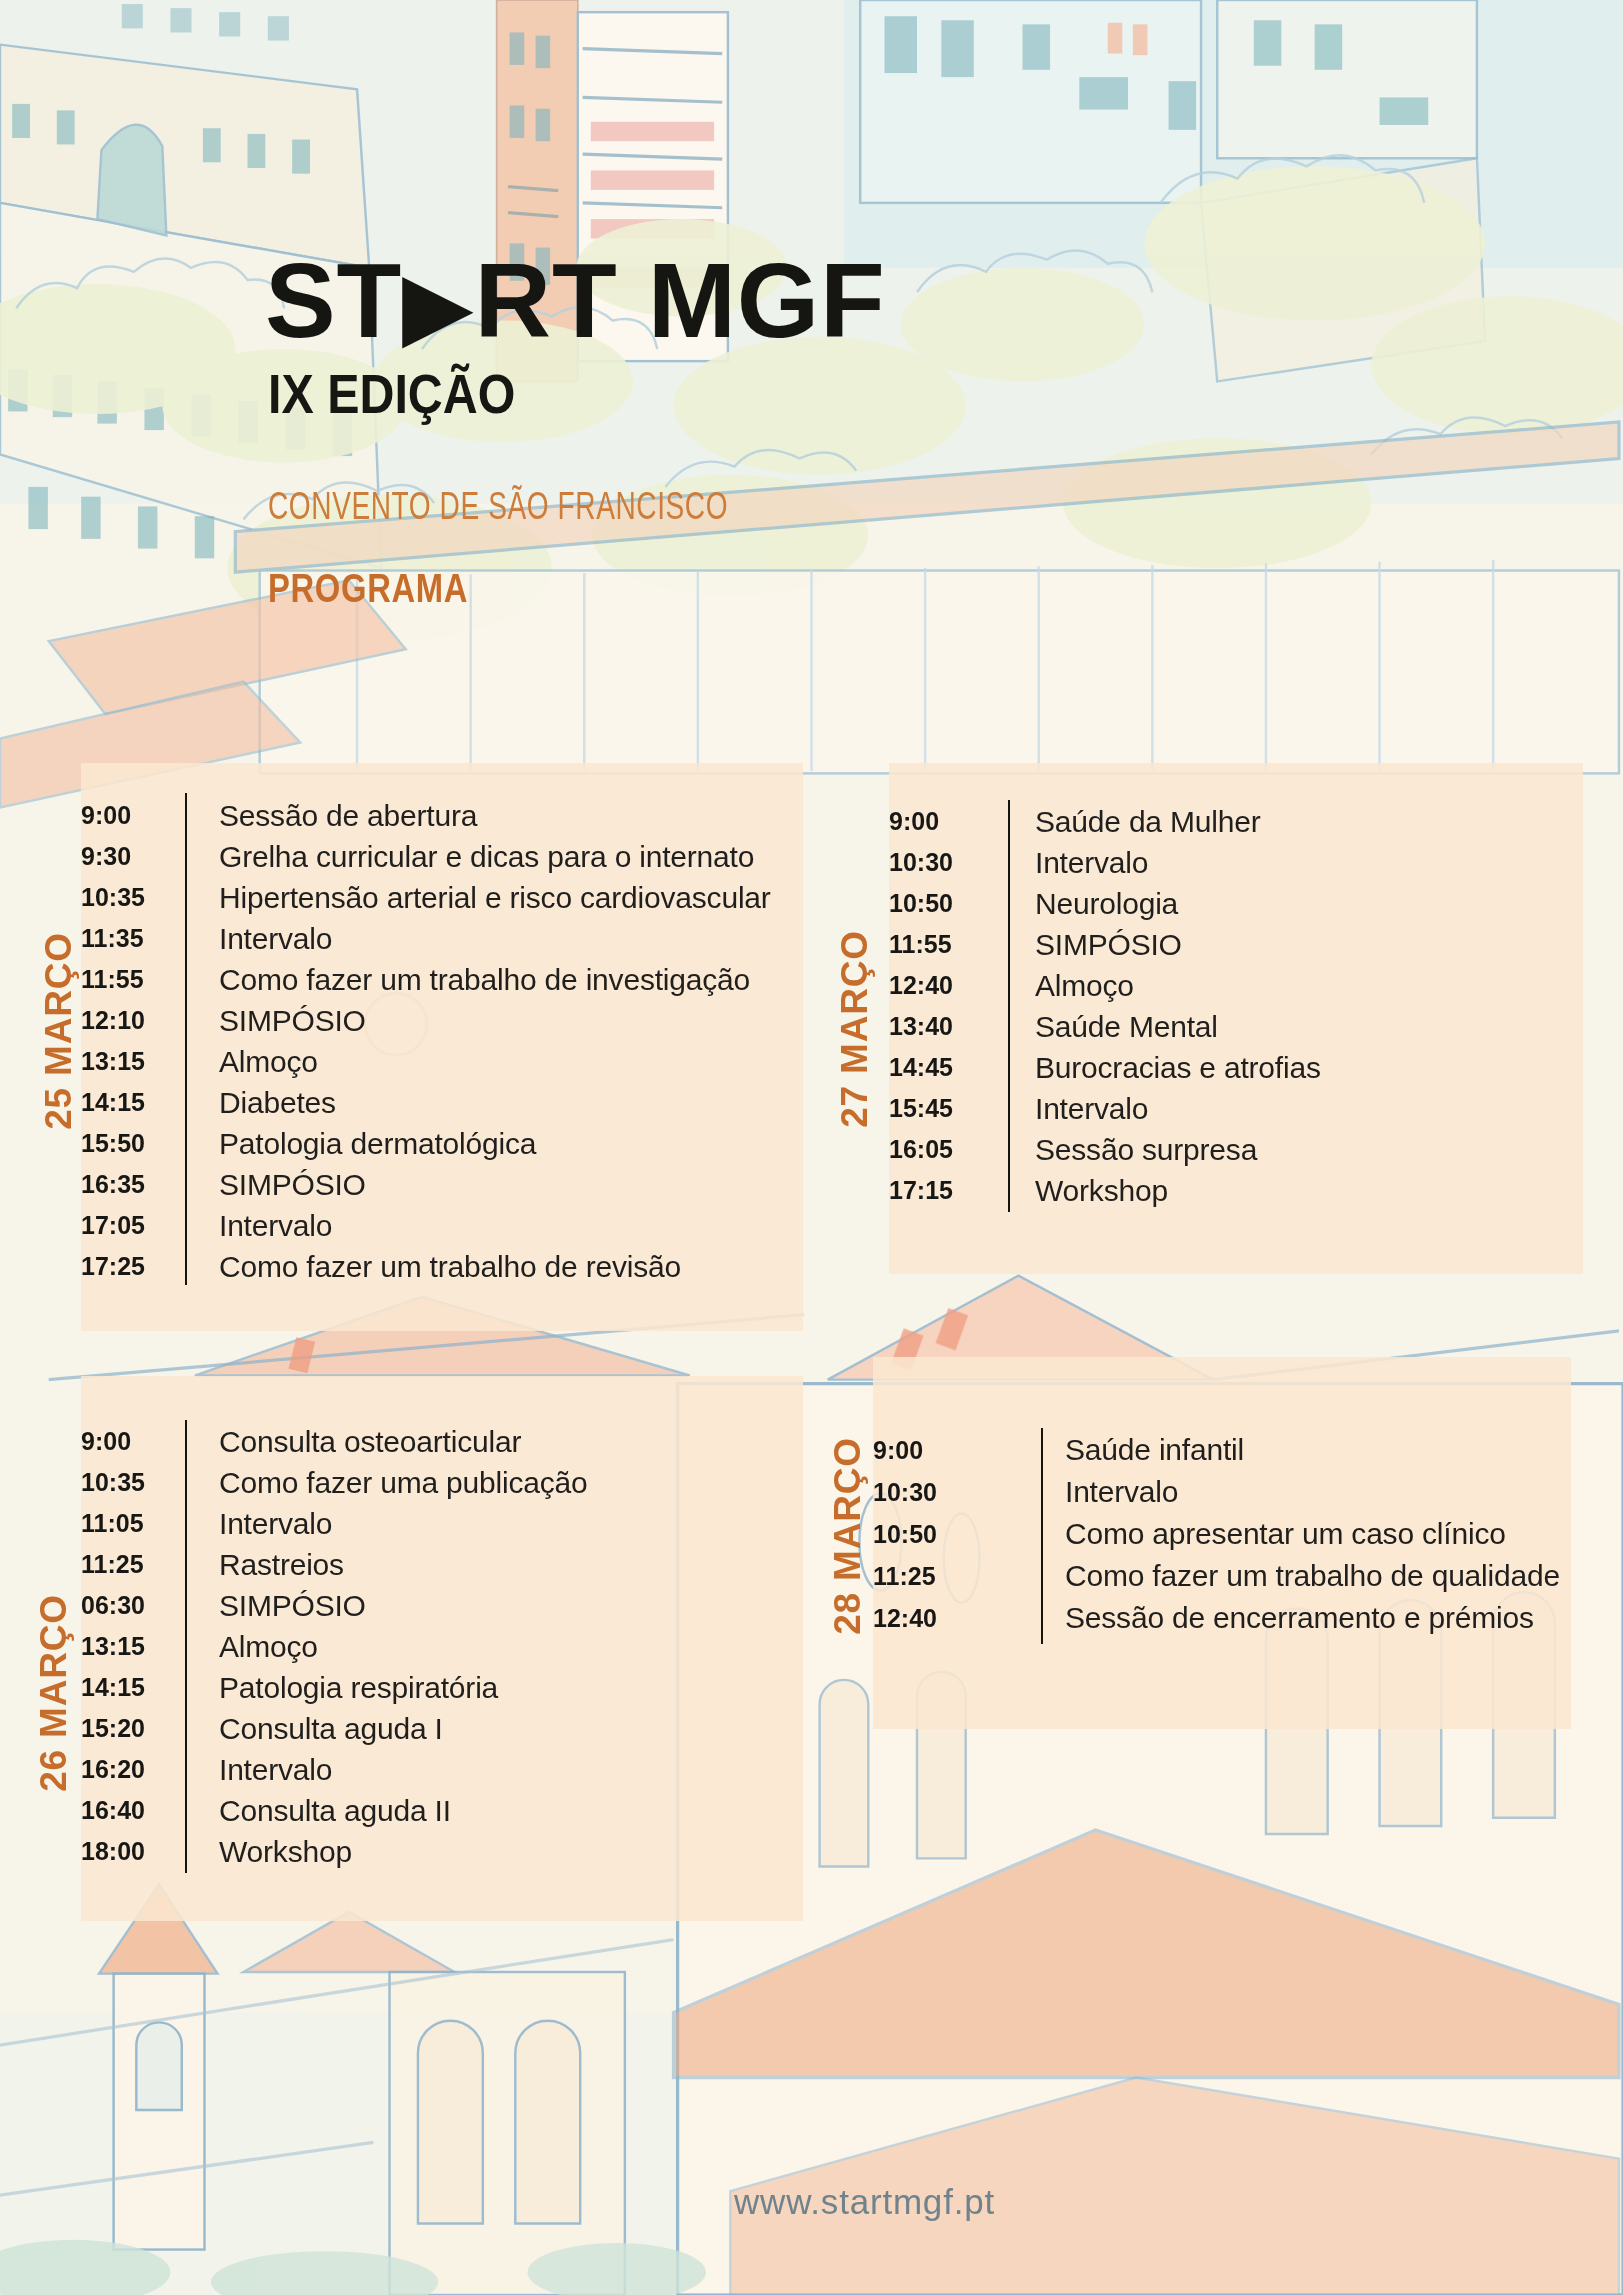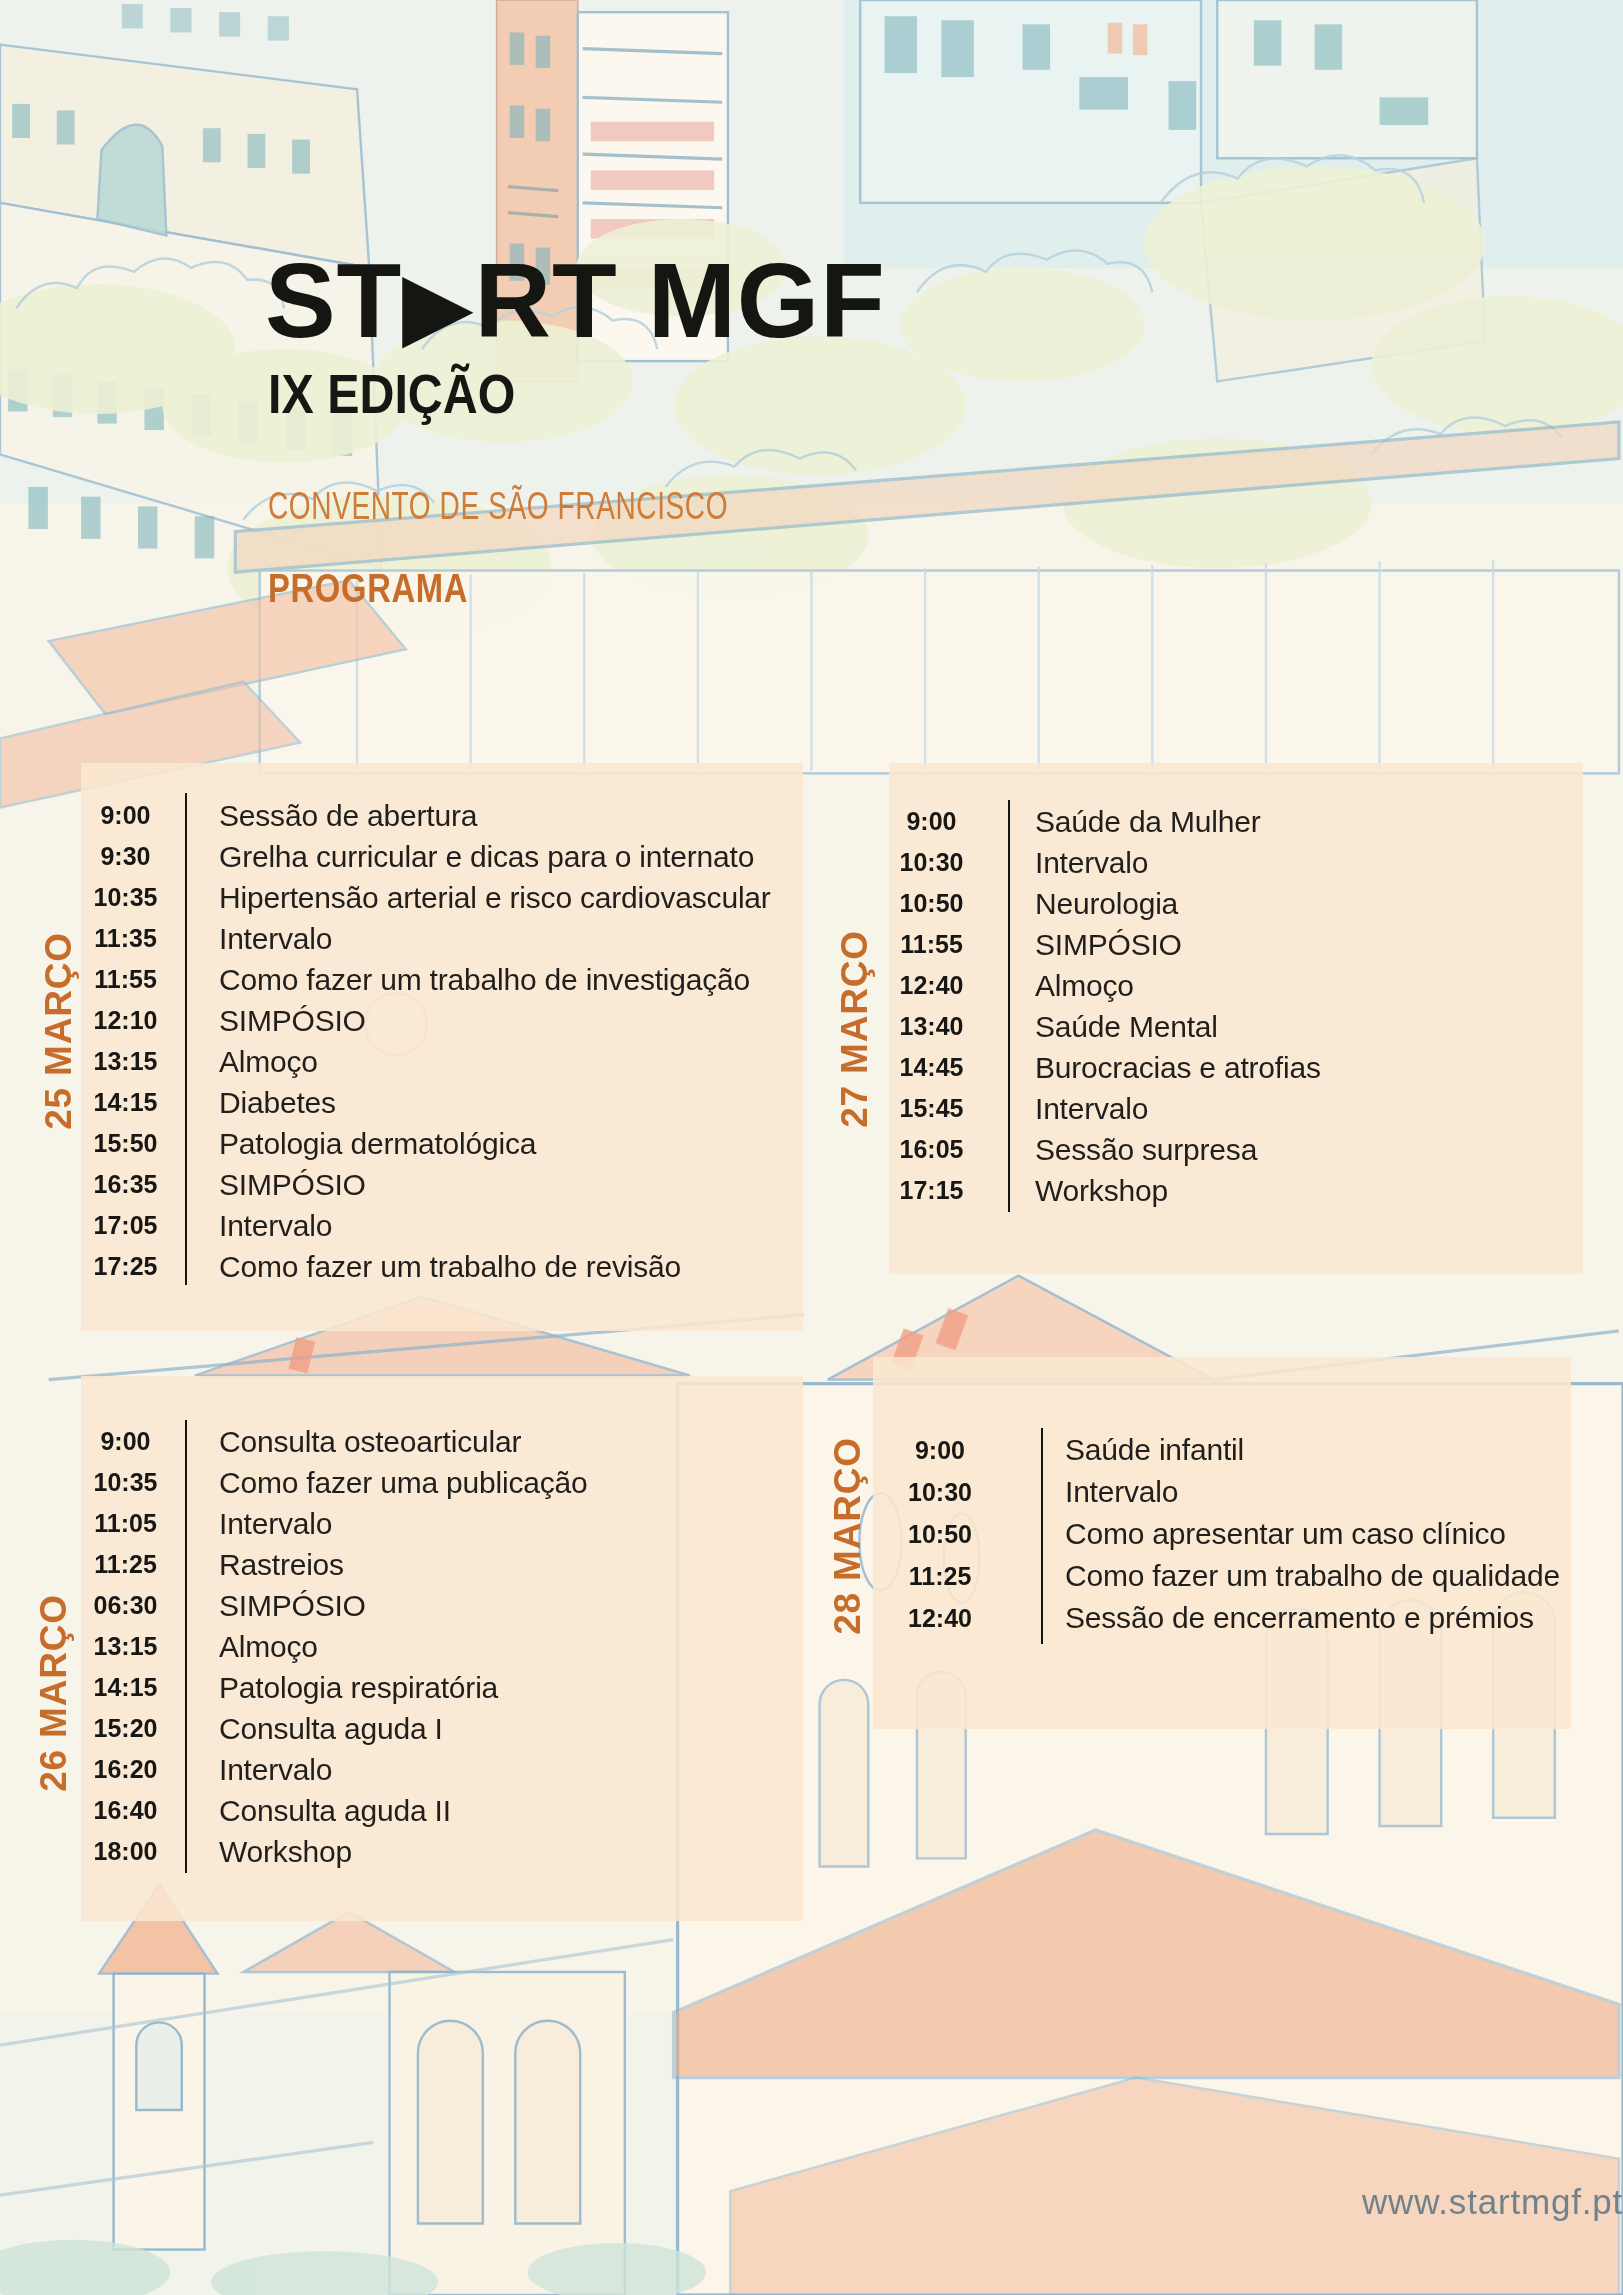--- a/index.html
+++ b/index.html
@@ -46,31 +46,31 @@
   .panel-27 .day-label{left:-34px;top:266px;}
   .panel-26 .day-label{left:-27px;top:317px;}
   .panel-28 .day-label{left:-25px;top:179px;}
   .rows{position:absolute;left:0;right:4.9px;}
   .panel-25 .rows{top:32px;}
   .panel-27 .rows{top:38px;}
   .panel-26 .rows{top:45px;}
   .panel-28 .rows{top:72px;}
   .row{height:41px;display:flex;align-items:center;}
   .panel-28 .row{height:42px;}
-  .time{flex:0 0 var(--timew);text-align:center;font-weight:bold;font-size:25px;color:#171715;}
+  .time{flex:0 0 var(--timew);text-align:left;font-weight:bold;font-size:25px;color:#171715;}
   .title{padding-left:var(--titlegap);font-size:30px;letter-spacing:-0.2px;color:#201f1d;
     white-space:nowrap;}
   .vline{position:absolute;width:2.4px;background:#15150f;left:var(--linex);}
   .panel-25 .vline{top:30px;height:492px;}
   .panel-27 .vline{top:37px;height:412px;}
   .panel-26 .vline{top:44px;height:453px;}
   .panel-28 .vline{top:71px;height:216px;}
   
   .footer{
-    position:absolute;left:106px;right:0;top:2182px;text-align:right;
+    position:absolute;left:106px;right:0;top:2182px;text-align:center;
     font-size:35px;color:#70838c;letter-spacing:0.8px;
   }
 </style>
 </head>
 <body>
 
 <svg class="bg" viewBox="0 0 2000 2828" preserveAspectRatio="none">
 
   <g>
     <rect x="0" y="0" width="2000" height="620" fill="#e9f1ec" opacity="0.75"></rect>

